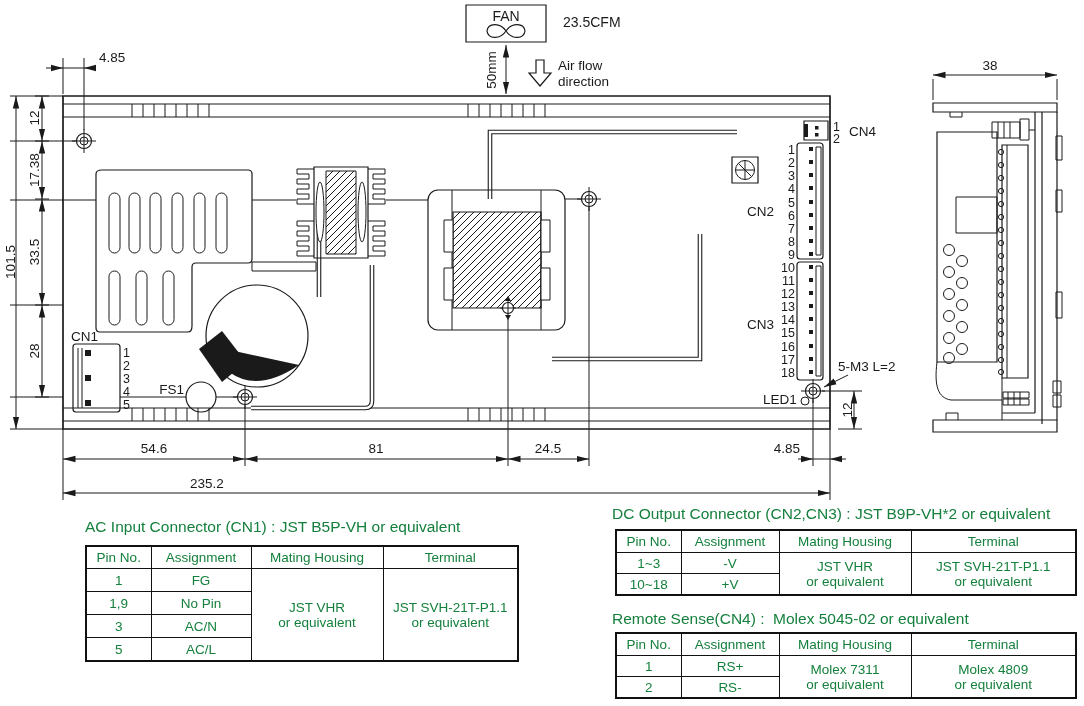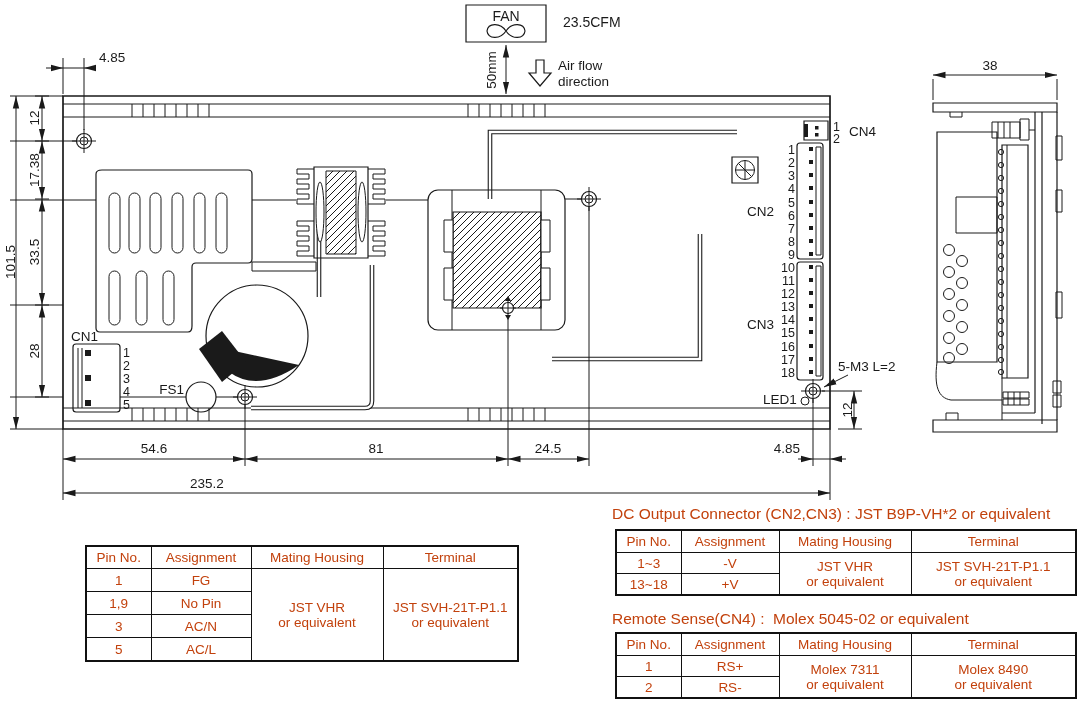--- a/index.html
+++ b/index.html
@@ -1,17 +1,17 @@
 <!DOCTYPE html>
 <html><head>
 <meta charset="utf-8">
 <style>
   html,body{margin:0;padding:0;background:#fff;}
   #stage{position:relative;width:1084px;height:706px;background:#fff;overflow:hidden;
-         font-family:"Liberation Sans",sans-serif;color:#c2410c;}
+         font-family:"Liberation Sans",sans-serif;color:#15803d;}
   svg{position:absolute;left:0;top:0;}
   svg *{vector-effect:non-scaling-stroke;}
   .ln{stroke:#1a1a1a;fill:none;stroke-width:1.2;}
   .thick{stroke-width:1.7;}
   .thin{stroke-width:1;}
   .fb{fill:#1a1a1a;stroke:none;}
   .wf{fill:#fff;}
   .tube{stroke:#1a1a1a;stroke-width:4.6;fill:none;}
   .tube2{stroke:#fff;stroke-width:2.4;fill:none;}
   svg text{fill:#1a1a1a;stroke:none;font-family:"Liberation Sans",sans-serif;font-size:13.5px;}
@@ -323,20 +323,21 @@
     <rect class="ln" x="933" y="420" width="124" height="12"></rect>
     <path class="ln thin" d="M946,420 V413 H958 V420 M1002,413 H1035"></path>
     <g>
       <rect class="ln thin" x="1003" y="392" width="26" height="6"></rect>
       <rect class="ln thin" x="1003" y="399" width="26" height="6"></rect>
       <path class="ln thin" d="M1008,392 V405 M1014,392 V405 M1020,392 V405"></path>
     </g>
   </g>
 </svg>
 
+  <div class="tbl-title" style="left:85px;top:518px">AC Input Connector (CN1) : JST B5P-VH or equivalent</div>
   <table class="spec" style="left:85px;top:545px">
     <colgroup>
         <col style="width:65px">
         <col style="width:100px">
         <col style="width:132px">
         <col style="width:135px">
       </colgroup>
     <tbody>
         <tr>
       <th>Pin No.</th>
@@ -392,21 +393,21 @@
       <td rowspan="2">
         <div>JST VHR</div>
         <div>or equivalent</div>
       </td>
       <td rowspan="2">
         <div>JST SVH-21T-P1.1</div>
         <div>or equivalent</div>
       </td>
     </tr>
     <tr class="rh20">
-      <td>13~18</td>
+      <td>10~18</td>
       <td>+V</td>
     </tr>
   </tbody>
     </table>
 
   <div class="tbl-title" style="left:612px;top:610px">Remote Sense(CN4) :  Molex 5045-02 or equivalent</div>
   <table class="spec" style="left:615px;top:632px">
     <colgroup>
         <col style="width:65px">
         <col style="width:98px">
@@ -421,21 +422,21 @@
       <th>Terminal</th>
     </tr>
     <tr class="rh20">
       <td>1</td>
       <td>RS+</td>
       <td rowspan="2">
         <div>Molex 7311</div>
         <div>or equivalent</div>
       </td>
       <td rowspan="2">
-        <div>Molex 8490</div>
+        <div>Molex 4809</div>
         <div>or equivalent</div>
       </td>
     </tr>
     <tr class="rh20">
       <td>2</td>
       <td>RS-</td>
     </tr>
   </tbody>
     </table>
 </div>

